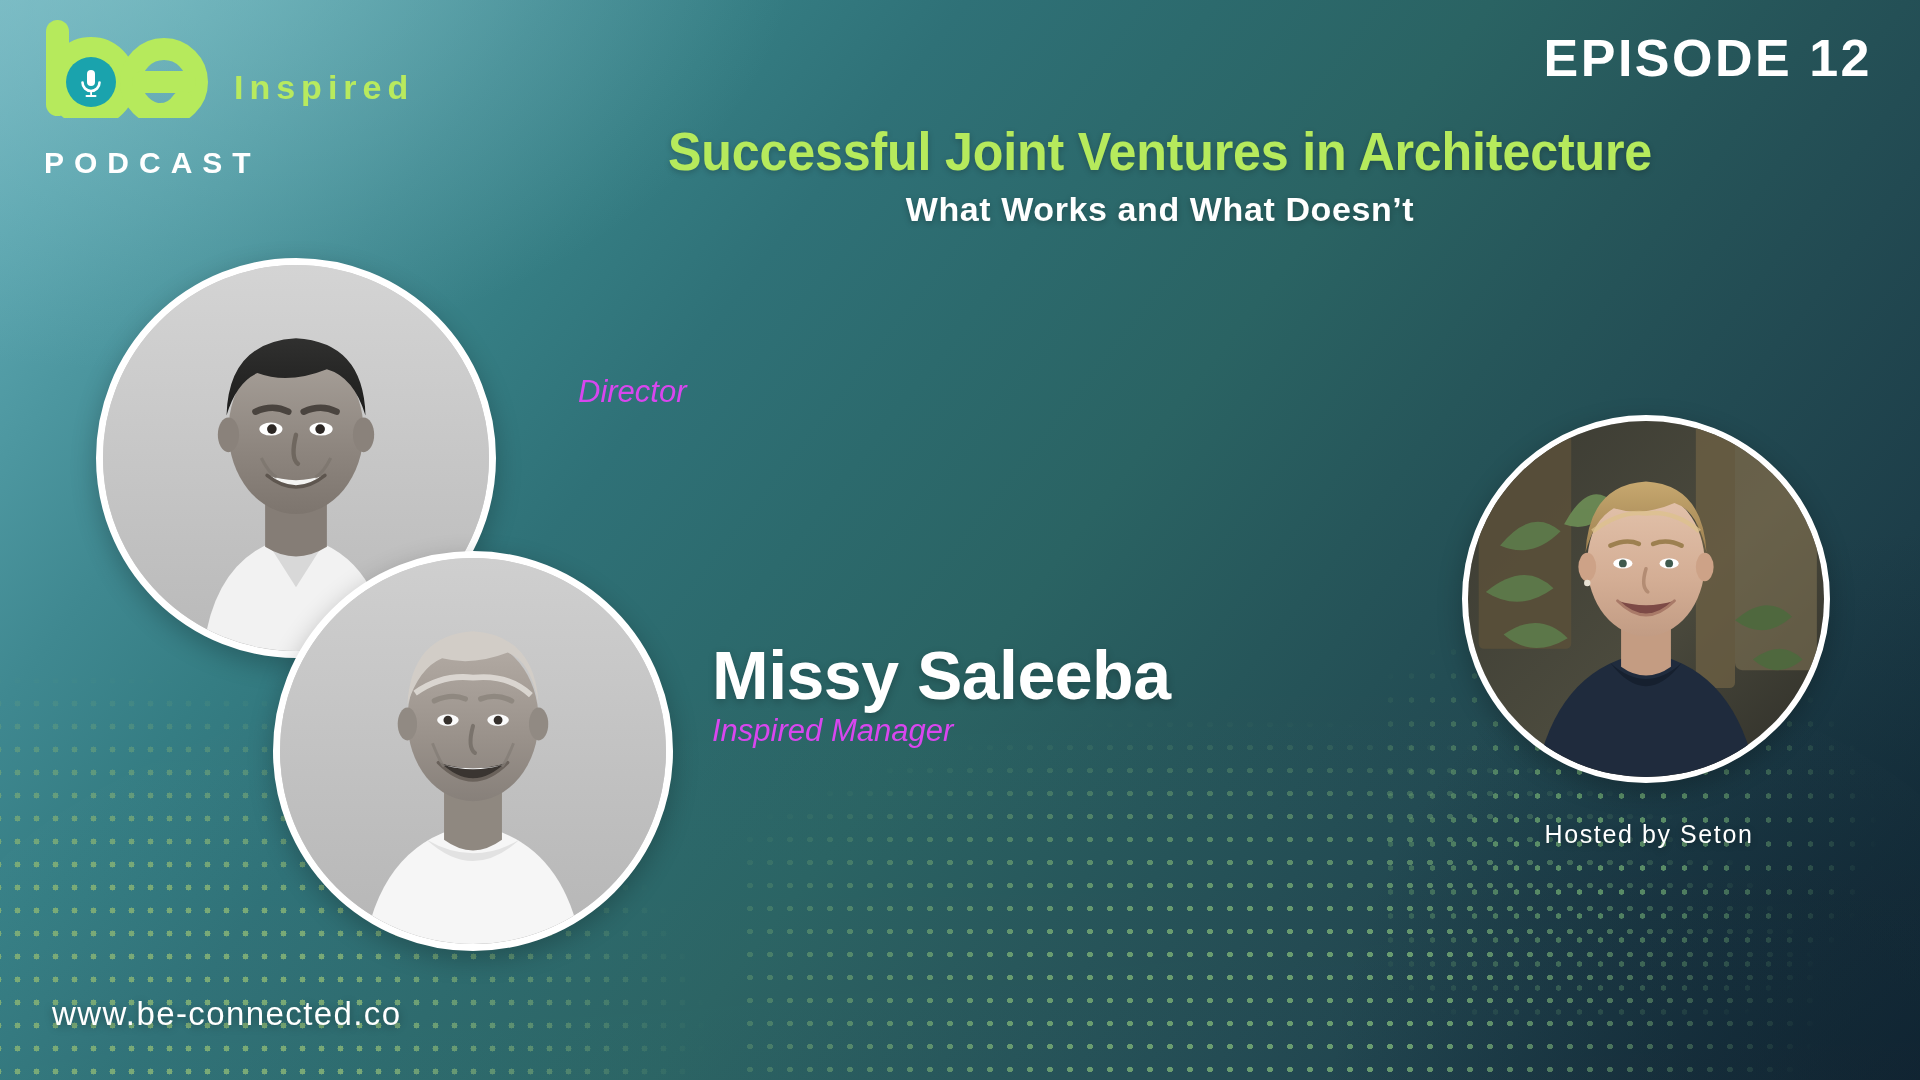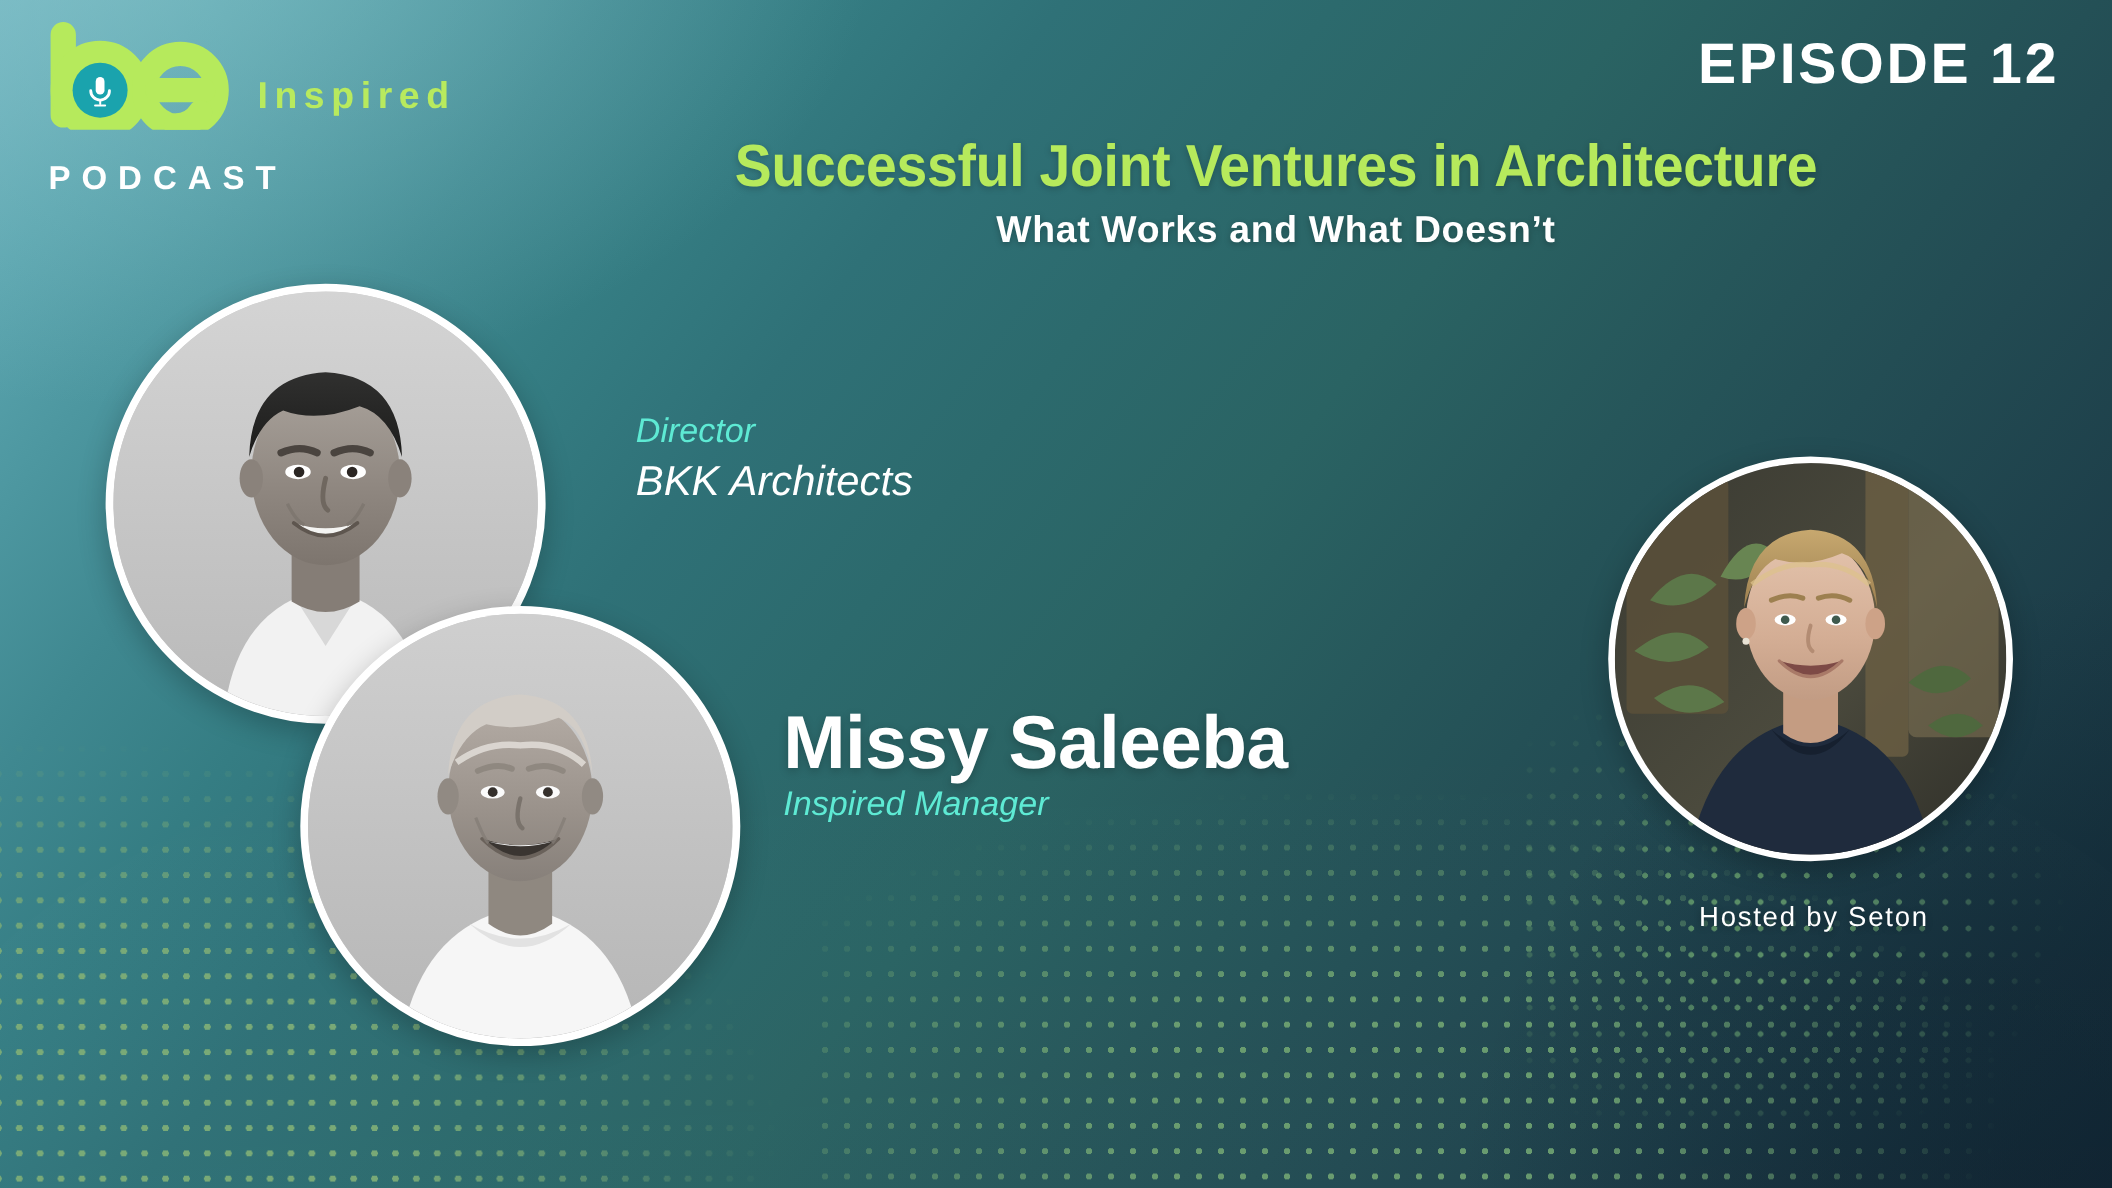--- a/index.html
+++ b/index.html
@@ -163,21 +163,21 @@
   .sp-name {
     color: #ffffff;
     font-size: 68px;
     font-weight: 700;
     letter-spacing: -0.5px;
     line-height: 1.04;
     white-space: nowrap;
     text-shadow: 0 3px 9px rgba(0,0,0,0.22);
   }
   .sp-role {
-    color: #5eead4;
+    color: #d946ef;
     font-size: 31px;
     font-style: italic;
     font-weight: 400;
     line-height: 1.3;
     white-space: nowrap;
   }
   .sp-org {
     color: #ffffff;
     font-size: 38px;
     font-style: italic;
@@ -416,24 +416,24 @@
       <path d="M84 101 q16 15 32 0 q-16 5 -32 0 z" fill="#7d4a46"></path>
       <path d="M86 101.5 q14 4 28 0 q-14 4 -28 0 z" fill="#fcfcfc"></path>
       <path d="M84 101 q16 16 32 0" stroke="#a97a68" stroke-width="1.6" fill="none" stroke-linecap="round"></path>
 
       <circle cx="67" cy="91" r="1.8" fill="#e8e2d4"></circle>
     </svg>
   </div>
 
   <div class="speaker speaker-simon">
     <div class="sp-role">Director</div>
-    <div class="sp-org">BKK Architects</div>
   </div>
 
   <div class="speaker speaker-missy">
     <div class="sp-name">Missy Saleeba</div>
     <div class="sp-role">Inspired Manager</div>
   </div>
 
   <div class="host-caption">Hosted by Seton</div>
 
+  <div class="site-url">www.be-connected.co</div>
 
 </div>
 
 </body></html>

